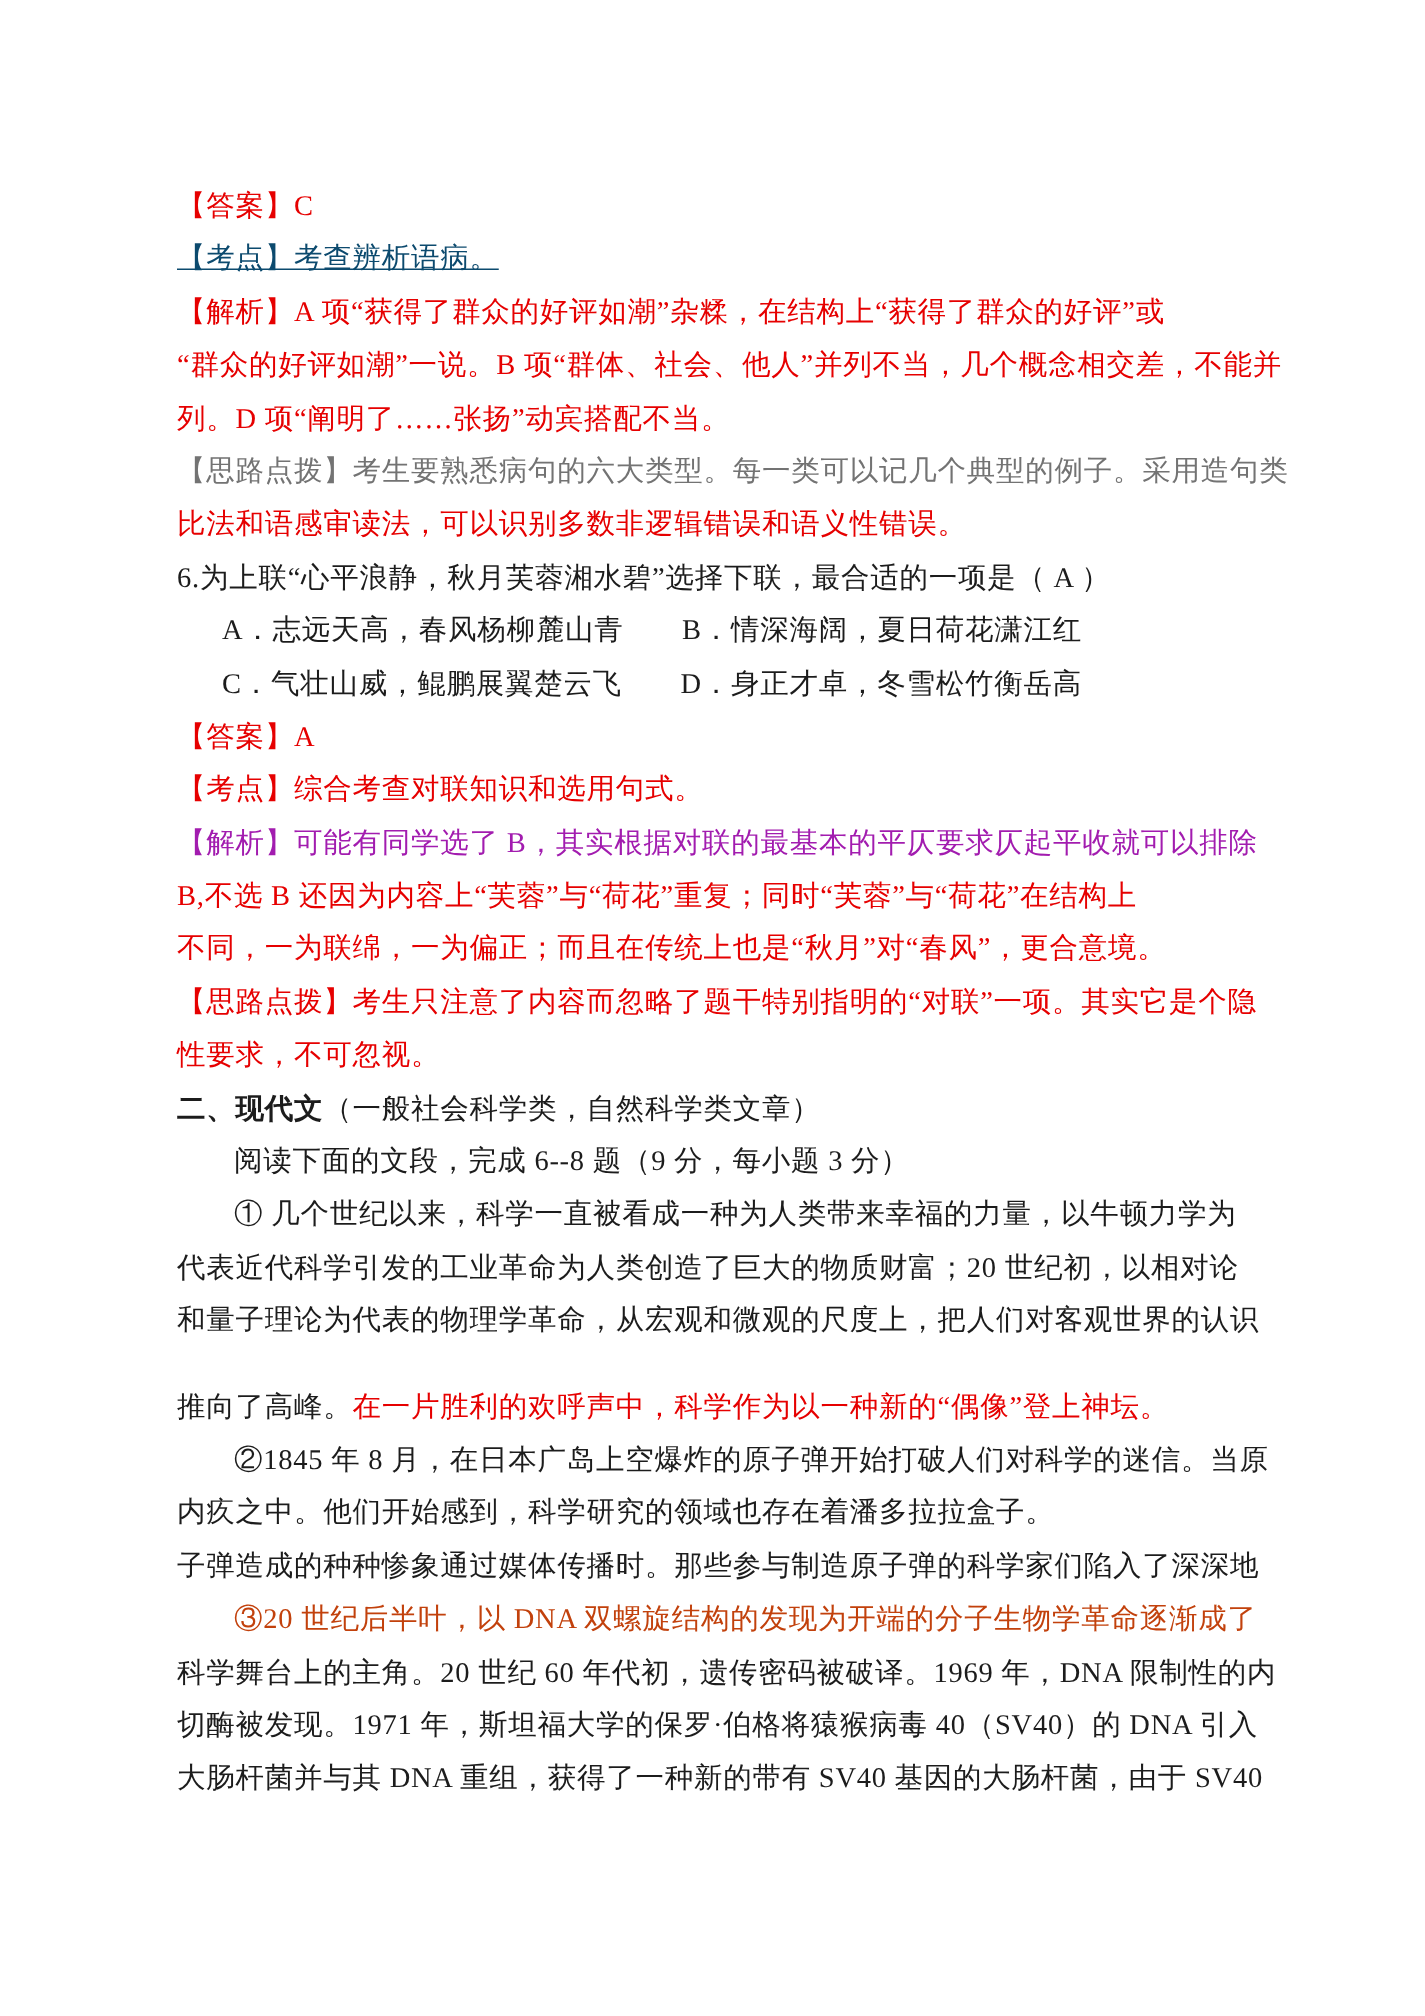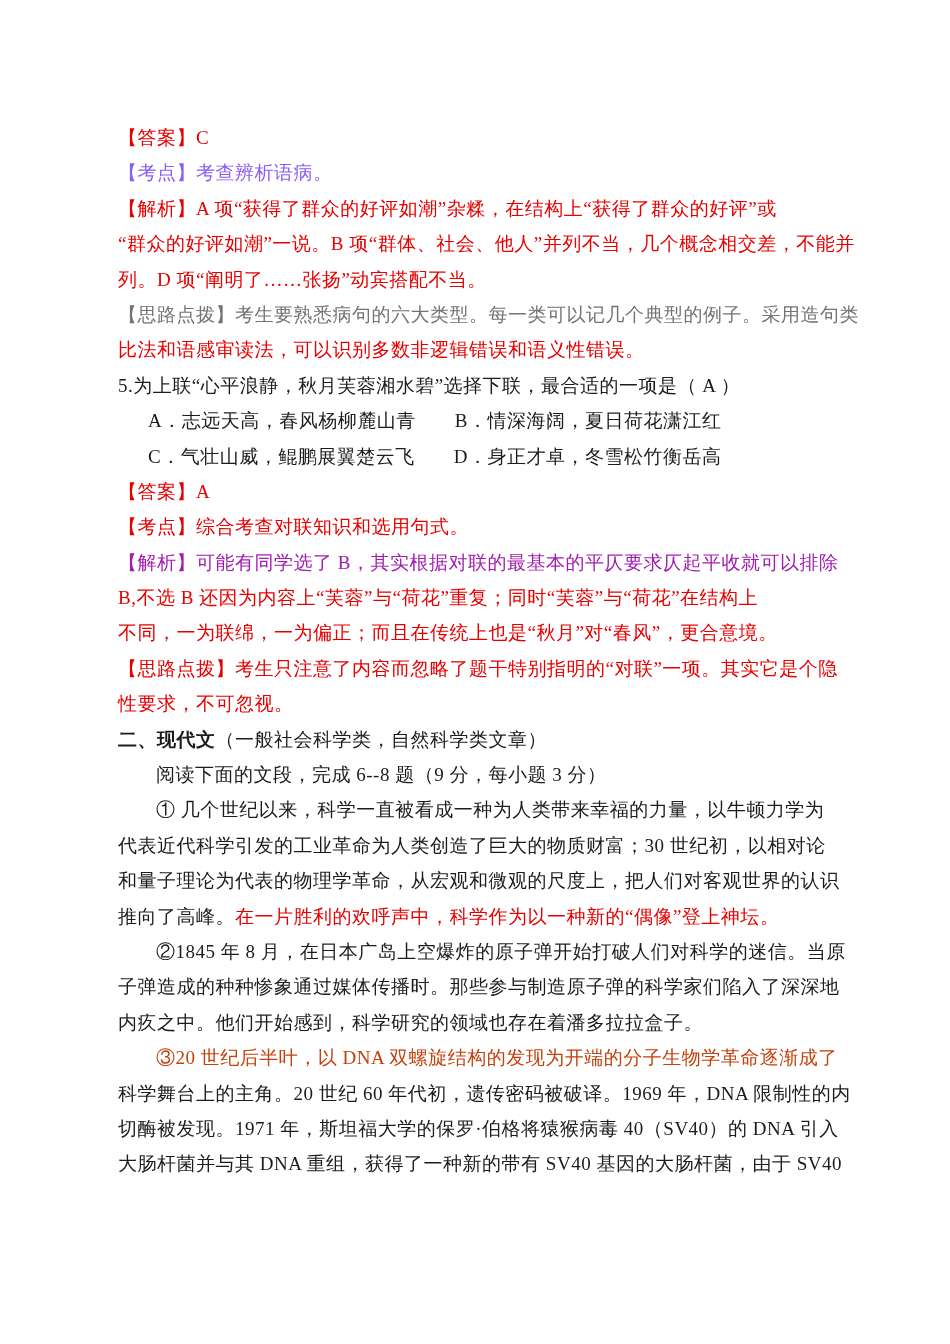--- a/index.html
+++ b/index.html
@@ -39,44 +39,44 @@
     line-height: 24px;
     color: #1c1c1c;
   }
 </style>
 </head>
 <body>
 
 <div class="page">
   <div class="content">
       <div class="line" style="padding-left: 0px;"><span class="seg" style="color: rgb(230, 0, 0);">【答案】C</span></div>
-      <div class="line" style="padding-left: 0px;"><span class="seg" style="color: #8b5cf6;">【考点】考查辨析语病。</span></div>
+      <div class="line" style="padding-left: 0px;"><span class="seg" style="color: #0c4a6e; text-decoration: underline;">【考点】考查辨析语病。</span></div>
       <div class="line" style="padding-left: 0px;"><span class="seg" style="color: rgb(230, 0, 0);">【解析】A 项“获得了群众的好评如潮”杂糅，在结构上“获得了群众的好评”或</span></div>
       <div class="line" style="padding-left: 0px;"><span class="seg" style="color: rgb(230, 0, 0);">“群众的好评如潮”一说。B 项“群体、社会、他人”并列不当，几个概念相交差，不能并</span></div>
       <div class="line" style="padding-left: 0px;"><span class="seg" style="color: rgb(230, 0, 0);">列。D 项“阐明了……张扬”动宾搭配不当。</span></div>
       <div class="line" style="padding-left: 0px;"><span class="seg" style="color: #737373;">【思路点拨】考生要熟悉病句的六大类型。每一类可以记几个典型的例子。采用造句类</span></div>
       <div class="line" style="padding-left: 0px;"><span class="seg" style="color: rgb(230, 0, 0);">比法和语感审读法，可以识别多数非逻辑错误和语义性错误。</span></div>
-      <div class="line" style="padding-left: 0px;"><span class="seg" style="color: rgb(28, 28, 28);">5.为上联“心平浪静，秋月芙蓉湘水碧”选择下联，最合适的一项是（ A ）</span></div>
+      <div class="line" style="padding-left: 0px;"><span class="seg" style="color: rgb(28, 28, 28);">6.为上联“心平浪静，秋月芙蓉湘水碧”选择下联，最合适的一项是（ A ）</span></div>
       <div class="line" style="padding-left: 30px;"><span class="seg" style="color: rgb(28, 28, 28);">A．志远天高，春风杨柳麓山青　　B．情深海阔，夏日荷花潇江红</span></div>
       <div class="line" style="padding-left: 30px;"><span class="seg" style="color: rgb(28, 28, 28);">C．气壮山威，鲲鹏展翼楚云飞　　D．身正才卓，冬雪松竹衡岳高</span></div>
       <div class="line" style="padding-left: 0px;"><span class="seg" style="color: rgb(230, 0, 0);">【答案】A</span></div>
       <div class="line" style="padding-left: 0px;"><span class="seg" style="color: rgb(230, 0, 0);">【考点】综合考查对联知识和选用句式。</span></div>
       <div class="line" style="padding-left: 0px;"><span class="seg" style="color: #a21caf;">【解析】可能有同学选了 B，其实根据对联的最基本的平仄要求仄起平收就可以排除</span></div>
       <div class="line" style="padding-left: 0px;"><span class="seg" style="color: rgb(230, 0, 0);">B,不选 B 还因为内容上“芙蓉”与“荷花”重复；同时“芙蓉”与“荷花”在结构上</span></div>
       <div class="line" style="padding-left: 0px;"><span class="seg" style="color: rgb(230, 0, 0);">不同，一为联绵，一为偏正；而且在传统上也是“秋月”对“春风”，更合意境。</span></div>
       <div class="line" style="padding-left: 0px;"><span class="seg" style="color: rgb(230, 0, 0);">【思路点拨】考生只注意了内容而忽略了题干特别指明的“对联”一项。其实它是个隐</span></div>
       <div class="line" style="padding-left: 0px;"><span class="seg" style="color: rgb(230, 0, 0);">性要求，不可忽视。</span></div>
       <div class="line" style="padding-left: 0px;"><span class="seg bold" style="color: rgb(28, 28, 28);">二、现代文</span><span class="seg" style="color: rgb(28, 28, 28);">（一般社会科学类，自然科学类文章）</span></div>
       <div class="line" style="padding-left: 38px;"><span class="seg" style="color: rgb(28, 28, 28);">阅读下面的文段，完成 6--8 题（9 分，每小题 3 分）</span></div>
       <div class="line" style="padding-left: 38px;"><span class="seg" style="color: rgb(28, 28, 28); margin-top: 11px;">① 几个世纪以来，科学一直被看成一种为人类带来幸福的力量，以牛顿力学为</span></div>
-      <div class="line" style="padding-left: 0px;"><span class="seg" style="color: rgb(28, 28, 28);">代表近代科学引发的工业革命为人类创造了巨大的物质财富；30 世纪初，以相对论</span></div>
+      <div class="line" style="padding-left: 0px;"><span class="seg" style="color: rgb(28, 28, 28);">代表近代科学引发的工业革命为人类创造了巨大的物质财富；20 世纪初，以相对论</span></div>
       <div class="line" style="padding-left: 0px;"><span class="seg" style="color: rgb(28, 28, 28);">和量子理论为代表的物理学革命，从宏观和微观的尺度上，把人们对客观世界的认识</span></div>
-      <div class="line" style="padding-left: 0px;"><span class="seg" style="color: rgb(28, 28, 28);">推向了高峰。</span><span class="seg" style="color: rgb(230, 0, 0);">在一片胜利的欢呼声中，科学作为以一种新的“偶像”登上神坛。</span></div>
+      <div class="line" style="padding-left: 0px; margin-top: 22px;"><span class="seg" style="color: rgb(28, 28, 28);">推向了高峰。</span><span class="seg" style="color: rgb(230, 0, 0);">在一片胜利的欢呼声中，科学作为以一种新的“偶像”登上神坛。</span></div>
       <div class="line" style="padding-left: 38px;"><span class="seg" style="color: rgb(28, 28, 28);">②1845 年 8 月，在日本广岛上空爆炸的原子弹开始打破人们对科学的迷信。当原</span></div>
+      <div class="line" style="padding-left: 0px;"><span class="seg" style="color: rgb(28, 28, 28);">内疚之中。他们开始感到，科学研究的领域也存在着潘多拉拉盒子。</span></div>
       <div class="line" style="padding-left: 0px;"><span class="seg" style="color: rgb(28, 28, 28);">子弹造成的种种惨象通过媒体传播时。那些参与制造原子弹的科学家们陷入了深深地</span></div>
-      <div class="line" style="padding-left: 0px;"><span class="seg" style="color: rgb(28, 28, 28);">内疚之中。他们开始感到，科学研究的领域也存在着潘多拉拉盒子。</span></div>
       <div class="line" style="padding-left: 38px;"><span class="seg" style="color: #c2410c;">③20 世纪后半叶，以 DNA 双螺旋结构的发现为开端的分子生物学革命逐渐成了</span></div>
       <div class="line" style="padding-left: 0px;"><span class="seg" style="color: rgb(28, 28, 28);">科学舞台上的主角。20 世纪 60 年代初，遗传密码被破译。1969 年，DNA 限制性的内</span></div>
       <div class="line" style="padding-left: 0px;"><span class="seg" style="color: rgb(28, 28, 28);">切酶被发现。1971 年，斯坦福大学的保罗·伯格将猿猴病毒 40（SV40）的 DNA 引入</span></div>
       <div class="line" style="padding-left: 0px;"><span class="seg" style="color: rgb(28, 28, 28);">大肠杆菌并与其 DNA 重组，获得了一种新的带有 SV40 基因的大肠杆菌，由于 SV40</span></div>
     </div>
   <div class="page-number">3</div>
 </div>
 
 </body></html>

